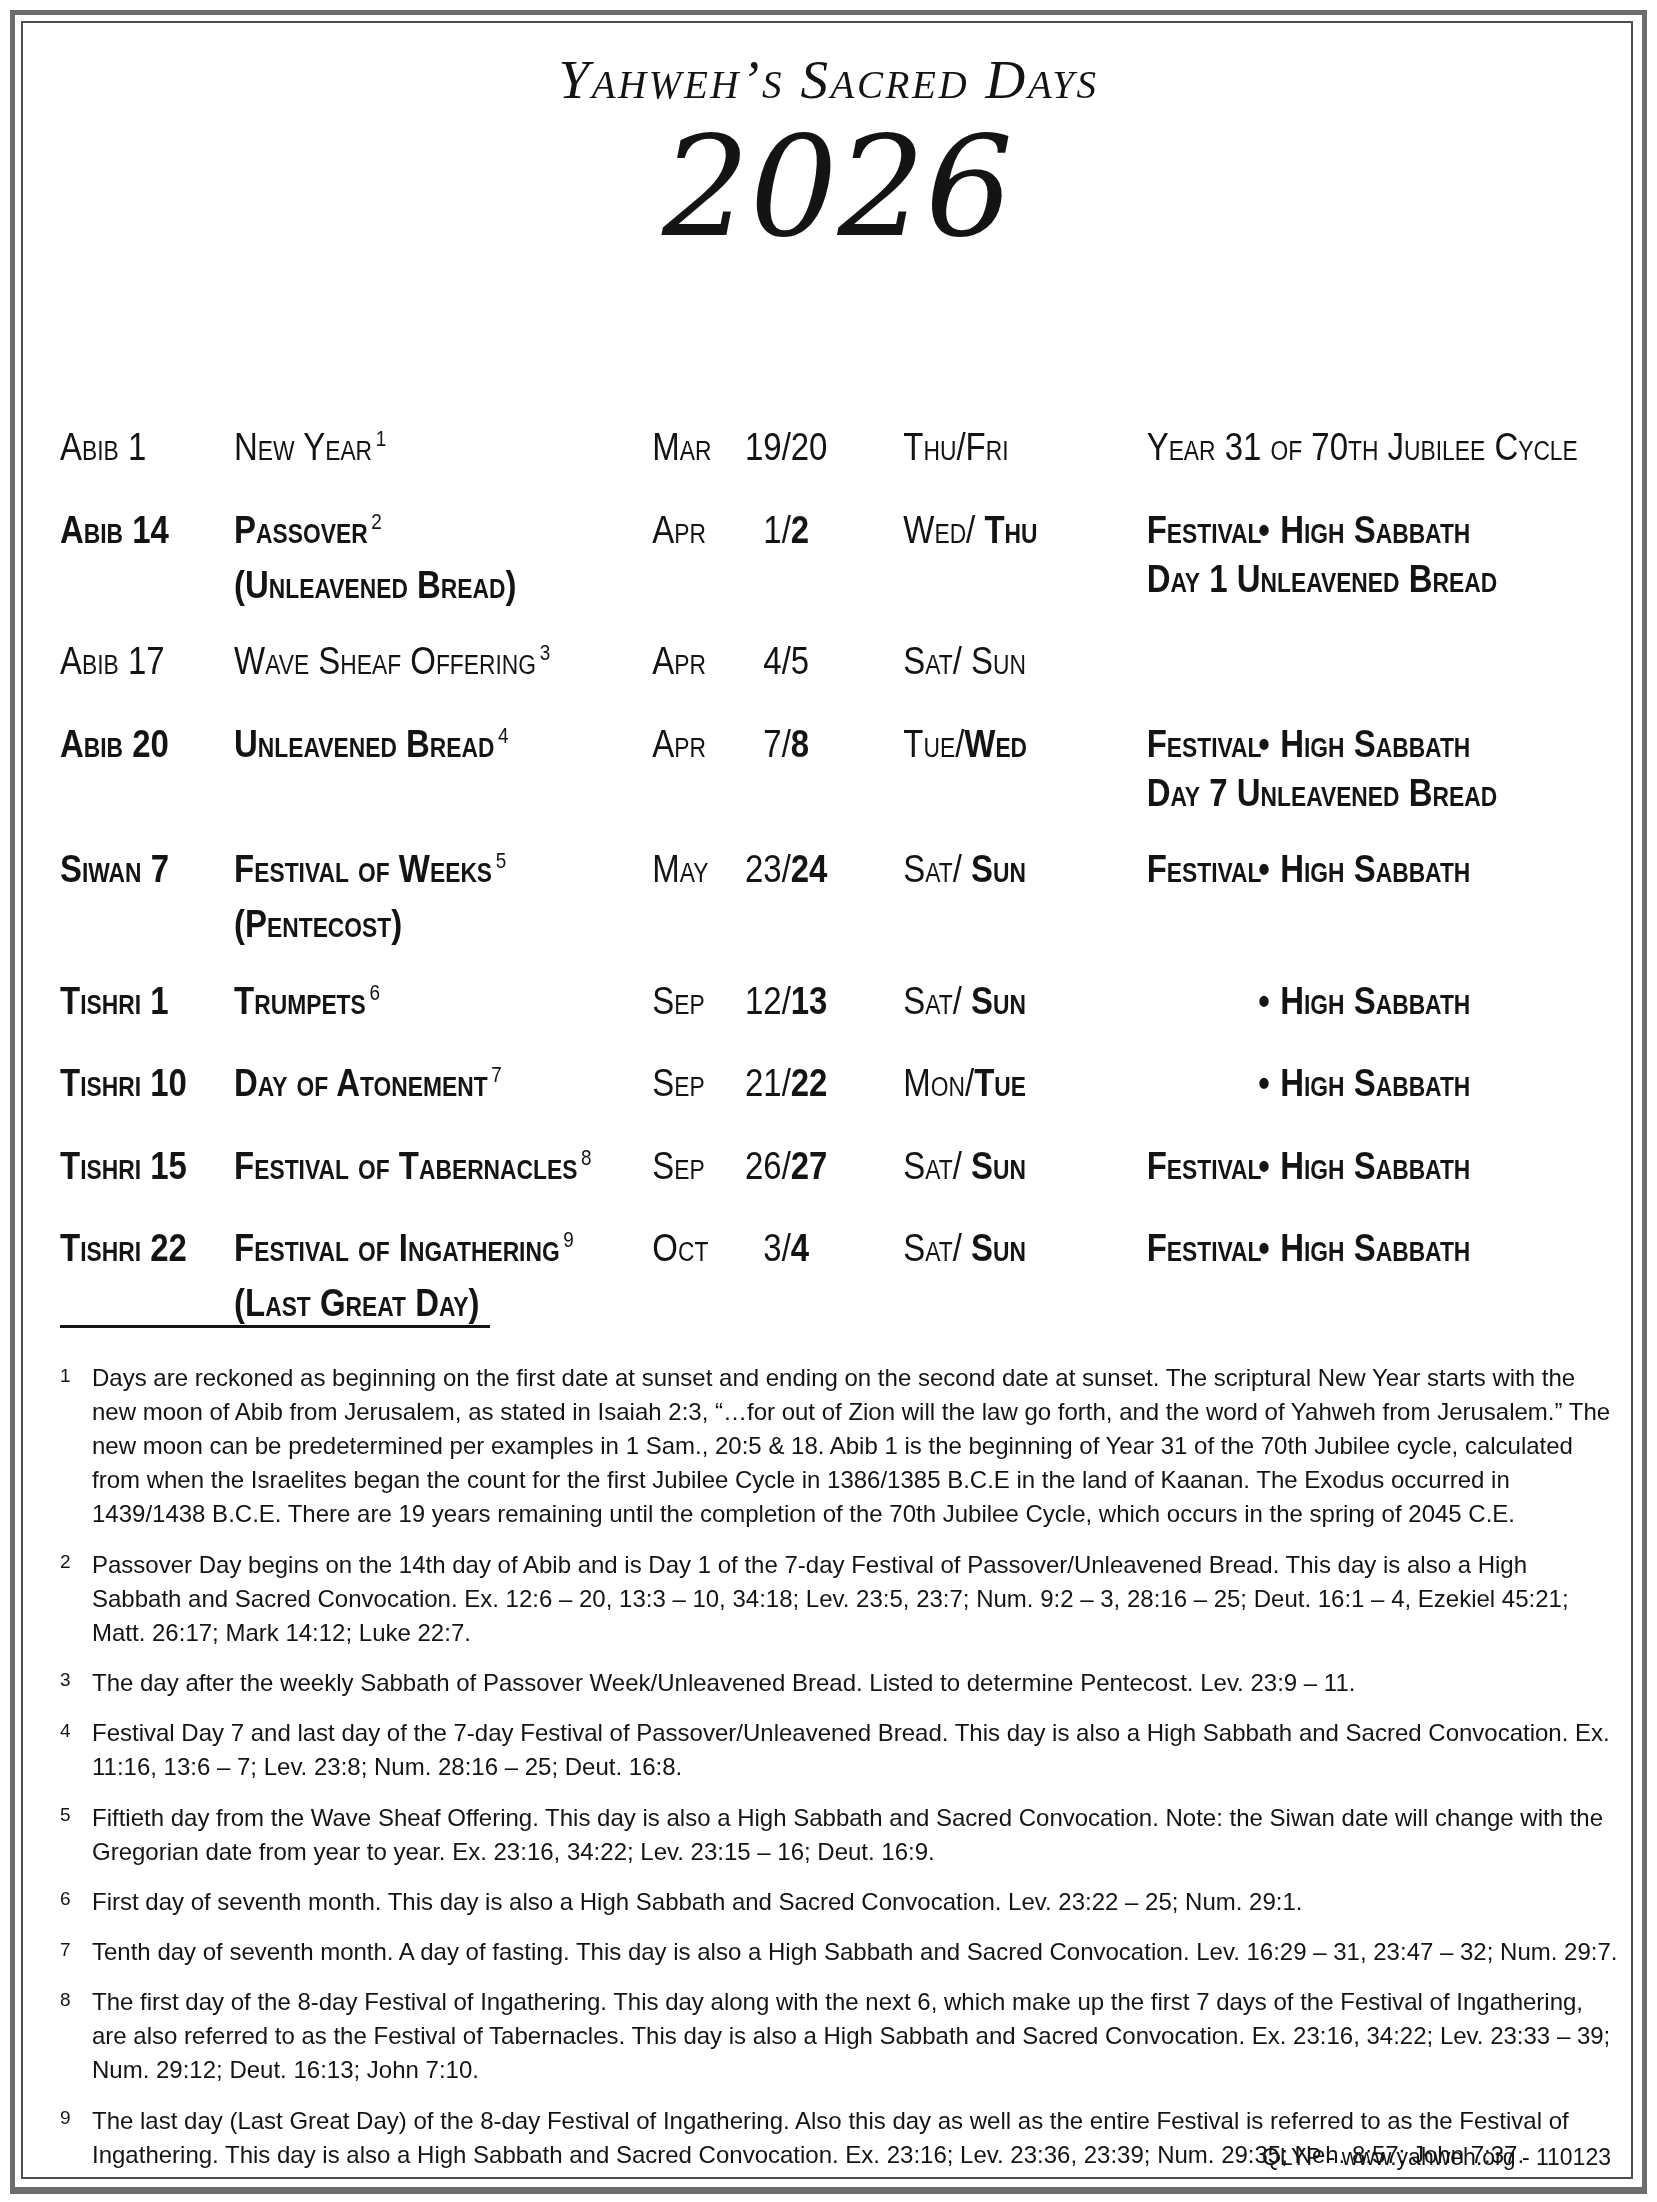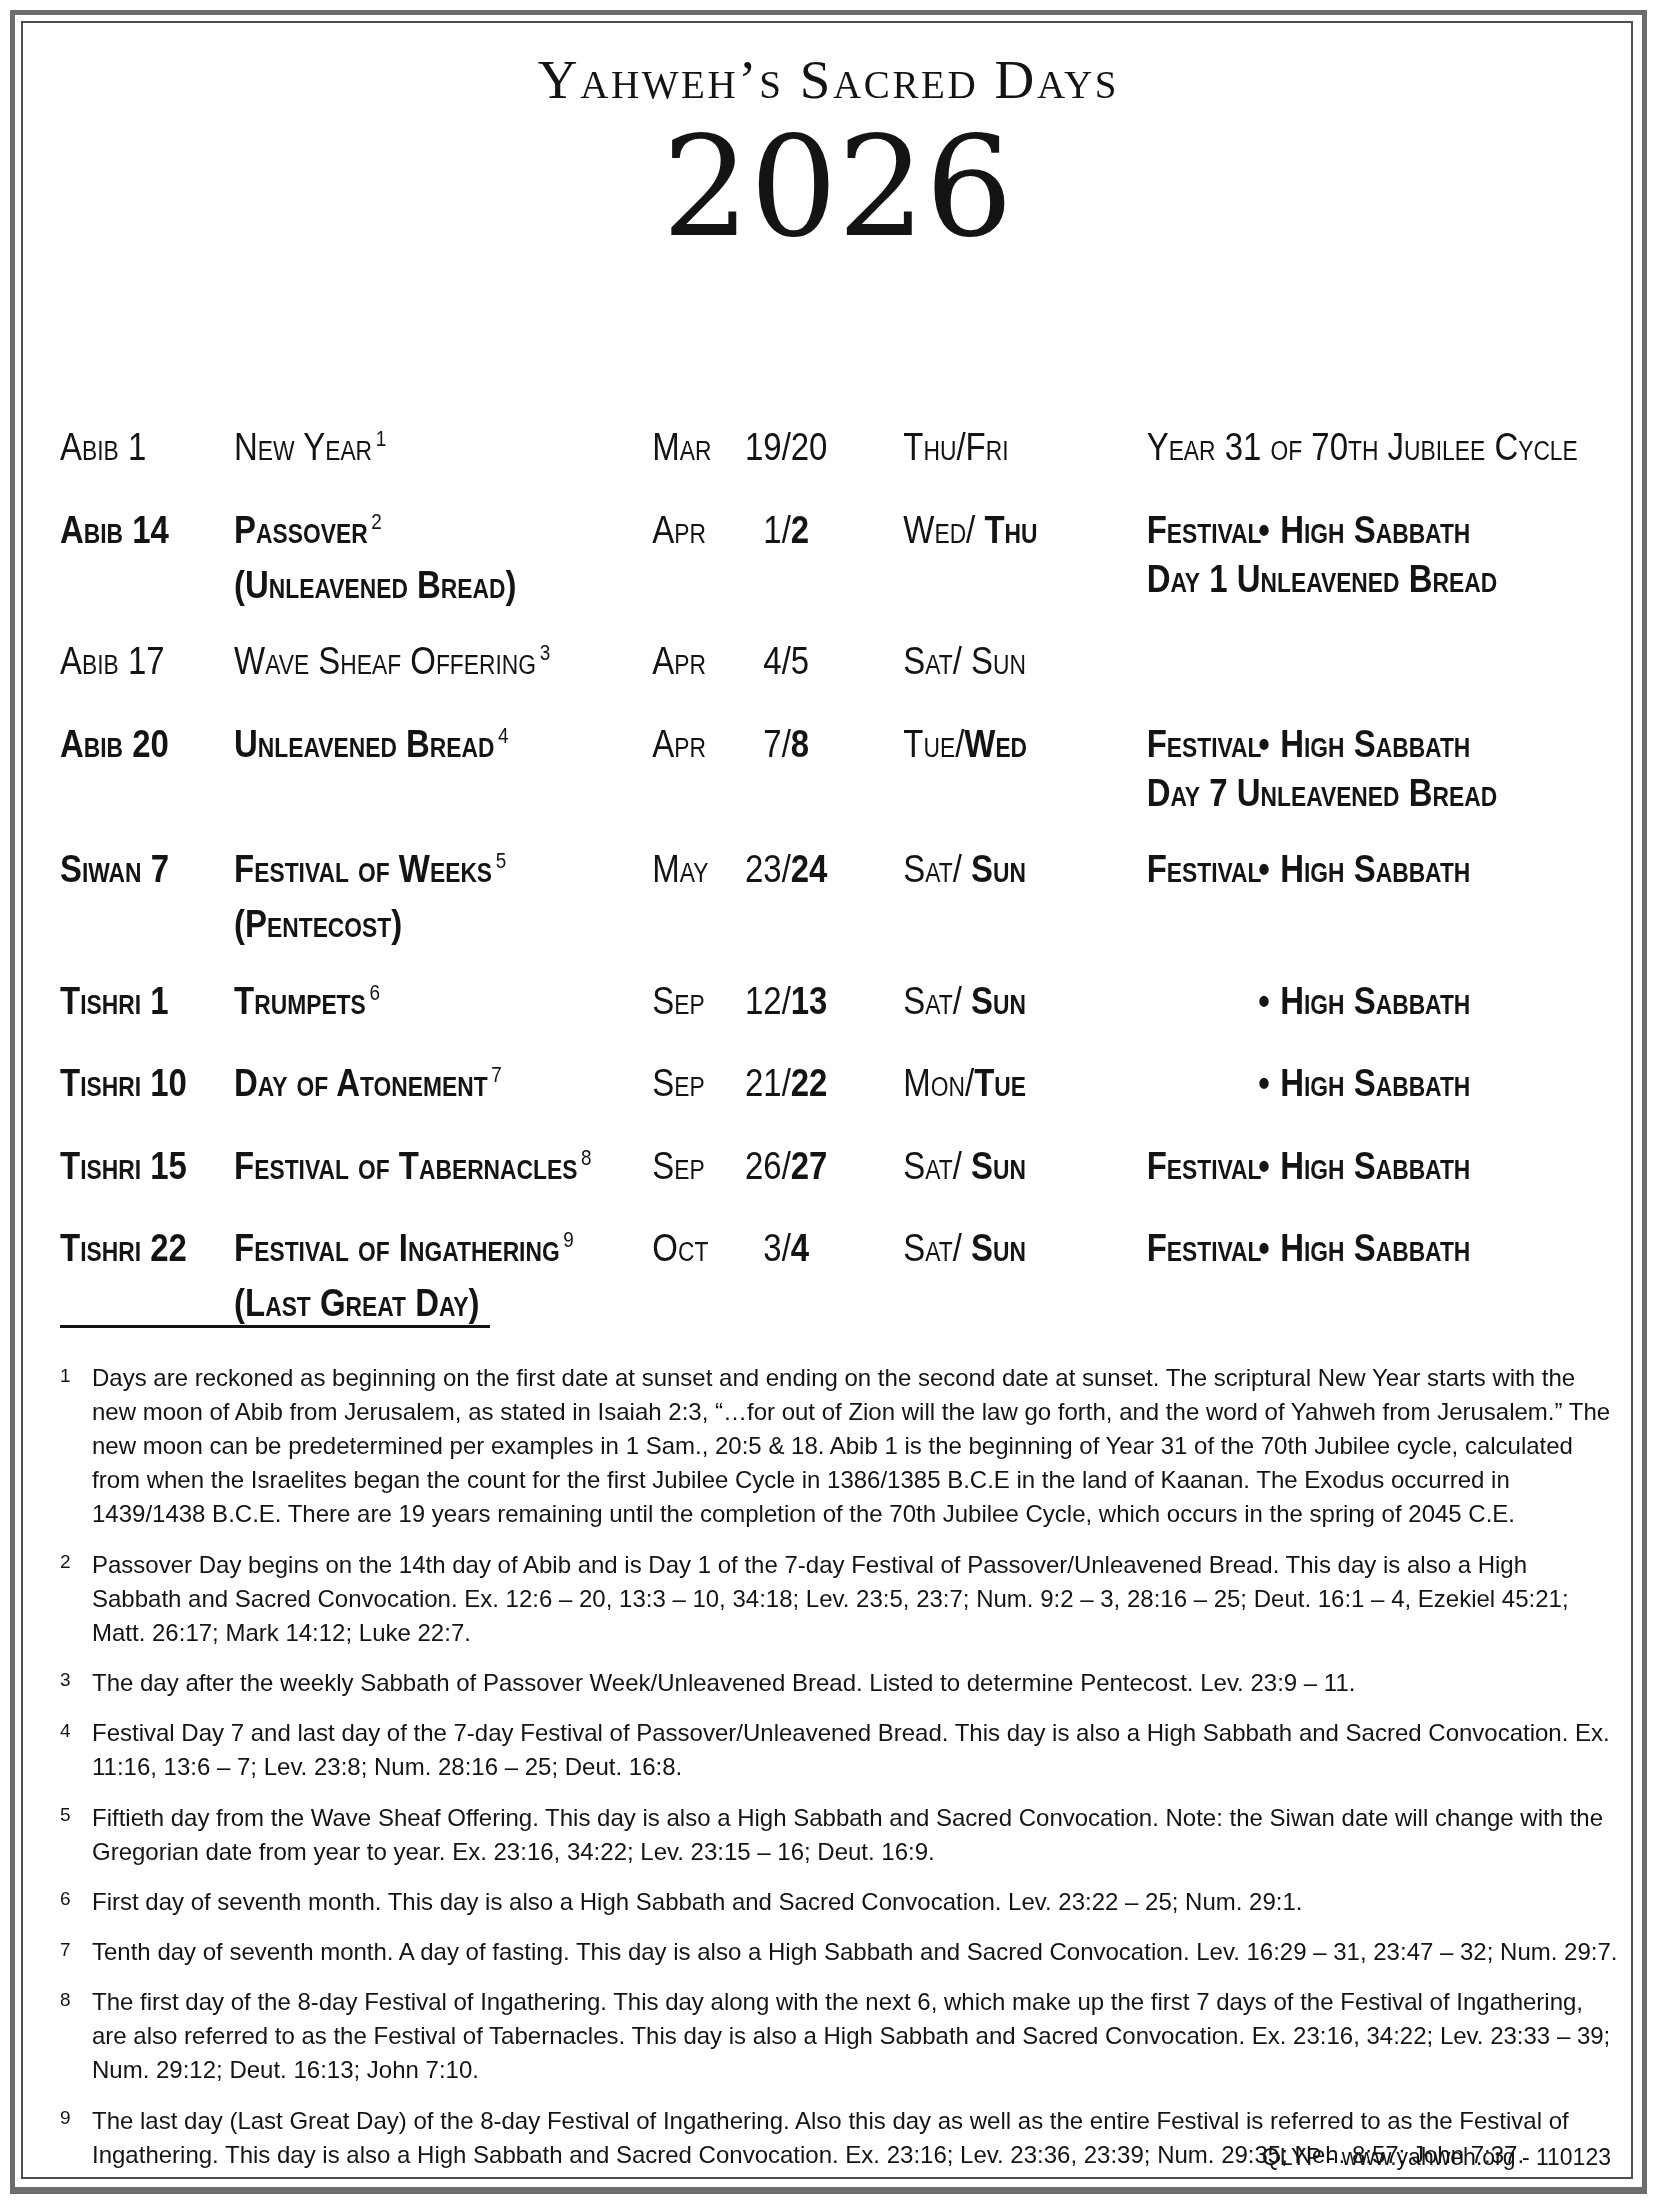--- a/index.html
+++ b/index.html
@@ -7,21 +7,21 @@
        font-family:"Liberation Sans",sans-serif;color:#141414;}
 
   
   .frame-outer{position:absolute;left:10.3px;top:10.3px;right:10.3px;bottom:8.6px;
                border:5.2px solid #6d6d6d;border-bottom-width:7.7px;}
   .frame-inner{position:absolute;left:20.6px;top:20.6px;right:24px;bottom:24px;
                border:2.6px solid #4e4e4e;}
 
   
   .title-block{position:absolute;left:0;top:46px;width:100%;text-align:center;
-               font-family:"Liberation Serif",serif;font-variant:small-caps;}
+               font-family:"Liberation Serif",serif;font-variant:small-caps;font-style:italic;}
   .title-line{font-size:55px;line-height:67px;letter-spacing:2.6px;}
   .year{font-size:138px;line-height:129px;margin-top:10.3px;font-family:"DejaVu Serif",serif;padding-left:18px;}
 
   
   .calendar-table{position:absolute;left:60px;top:422px;width:1824px;
                   transform:scaleX(0.845);transform-origin:0 0;
                   font-variant:small-caps;font-size:39px;}
   .trow{display:grid;grid-template-columns:206px 495px 297px 288px 538px;margin-bottom:27.5px;}
   .cell,.nline,.note-line{line-height:49px;}
   .b{font-weight:700;}

